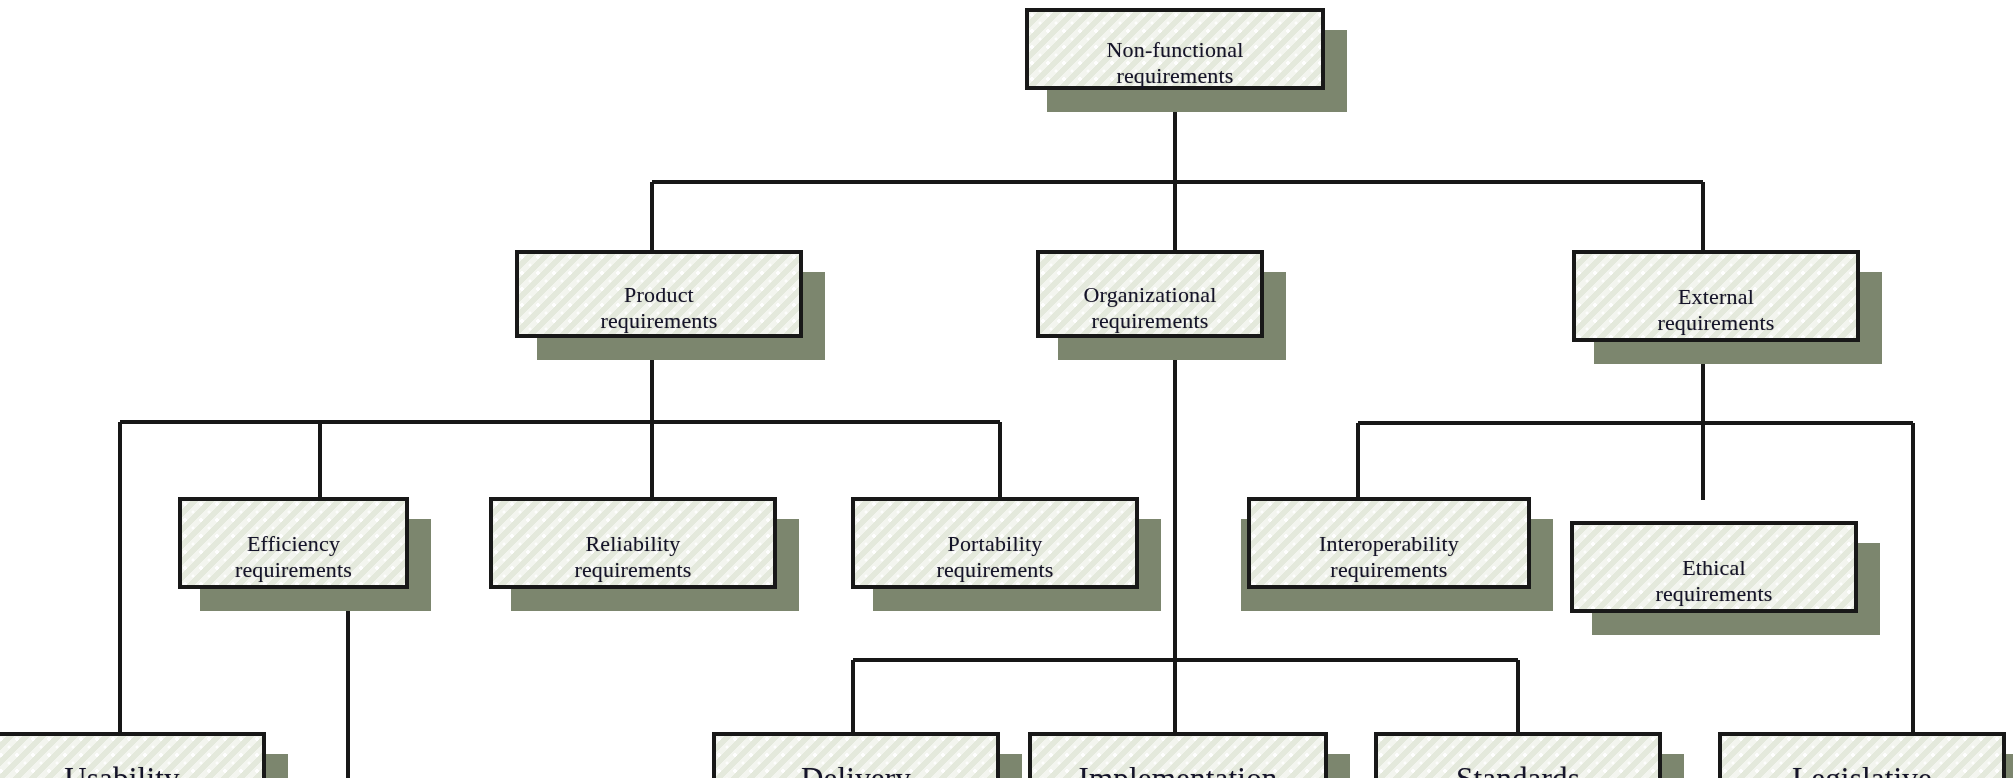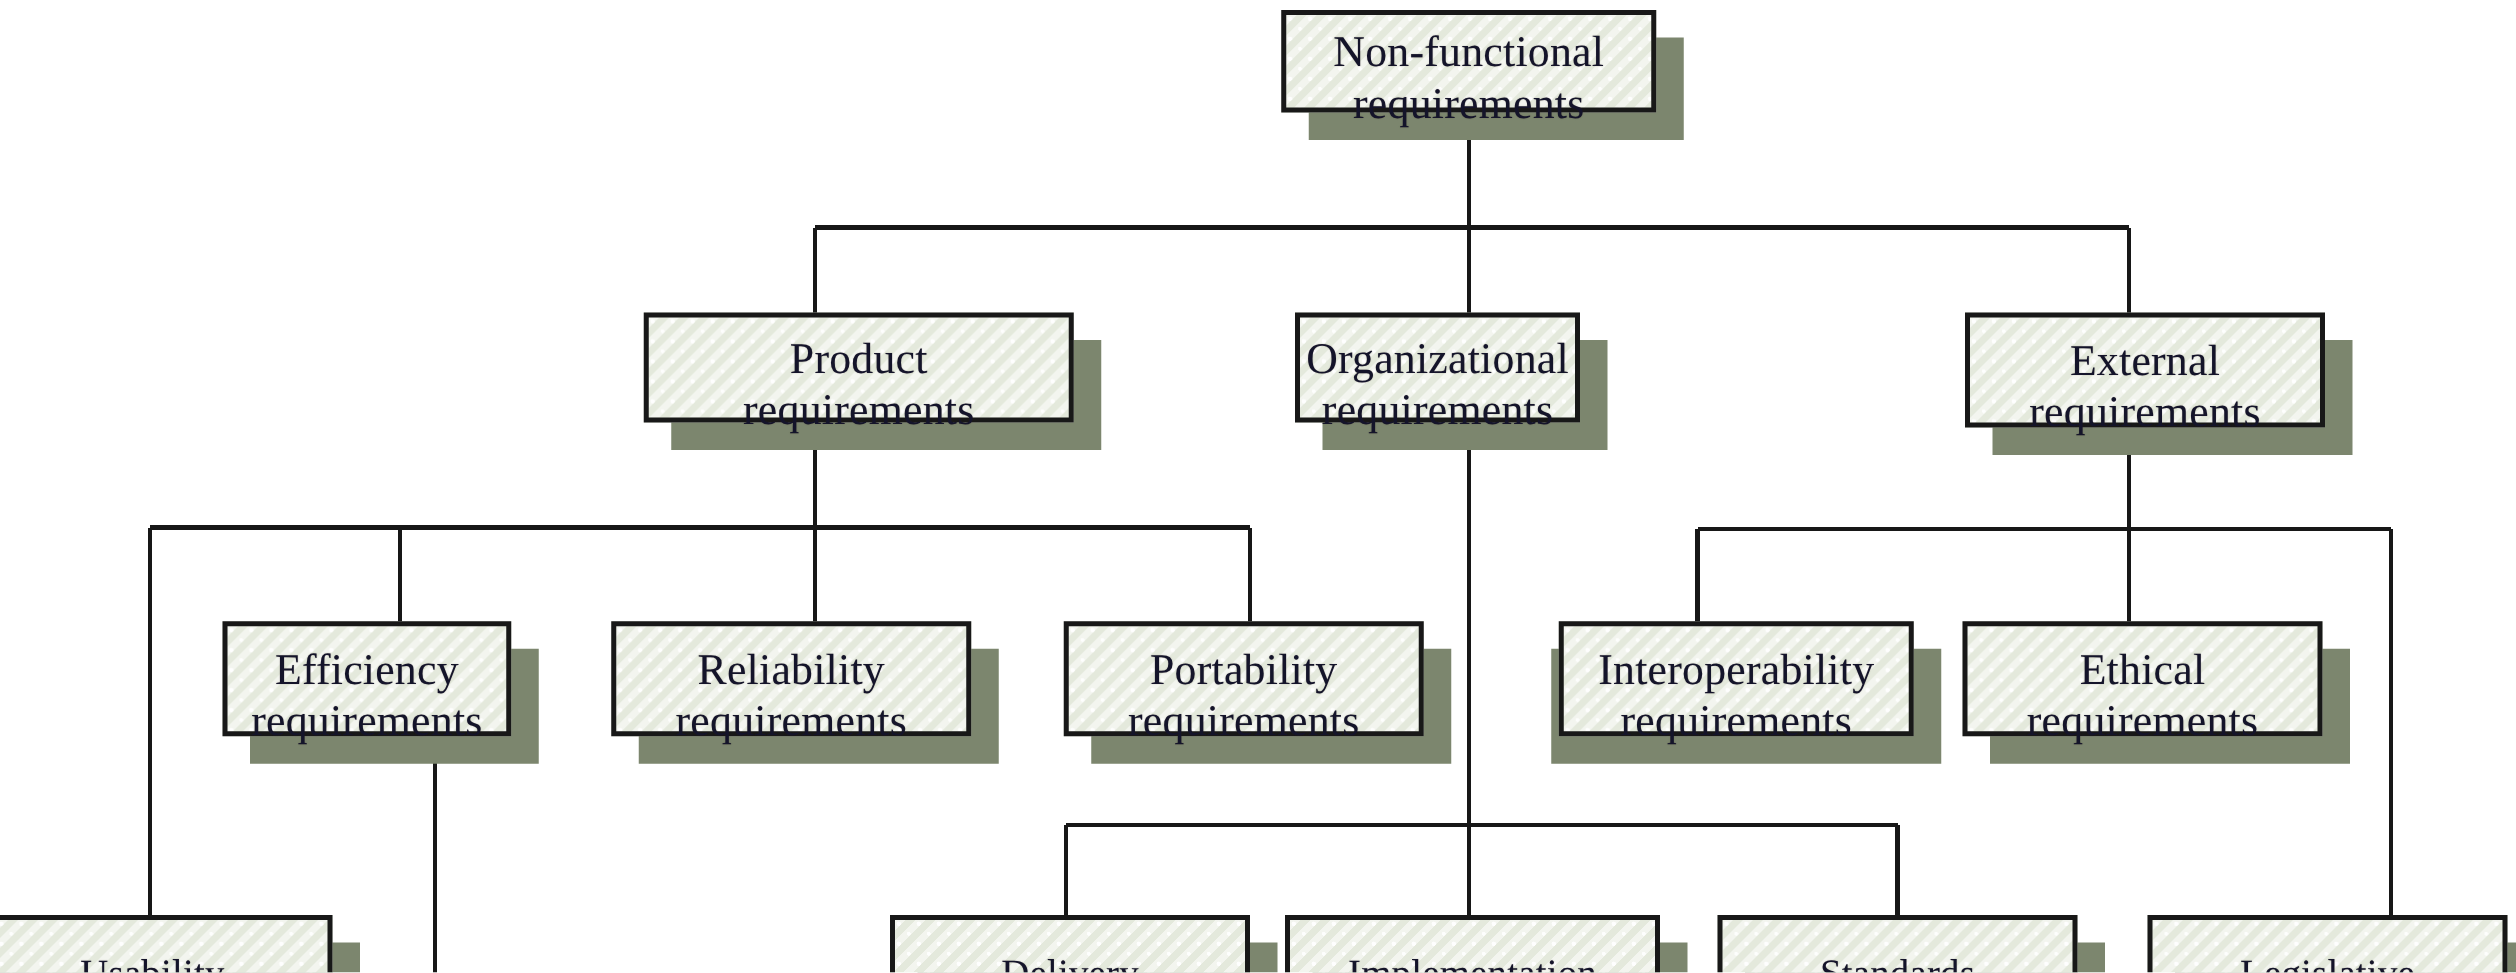--- a/index.html
+++ b/index.html
@@ -75,21 +75,21 @@
     z-index: 3;
     text-align: center;
     color: #14142a;
     font-size: 31px;
     line-height: 1.16;
     letter-spacing: 0.2px;
     padding: 0 8px;
     white-space: pre-line;
     text-shadow: 0 0 1px rgba(60,40,20,0.35);
   }
-  .node.two-line .label { font-size: 35px; margin-top: 27px; }
+  .node.two-line .label { font-size: 22px; margin-top: 27px; }
   .node.clipped .label { padding-top: 2px; }
 </style>
 </head>
 <body>
 
 <div id="diagram">
 
   <svg id="connectors" viewBox="0 0 2013 778" width="2013" height="778" xmlns="http://www.w3.org/2000/svg">
 
     <line x1="1175" y1="90" x2="1175" y2="182"></line>
@@ -123,21 +123,21 @@
   </svg>
 
   <div class="node two-line" style="left:1025px; top:8px; width:300px; height:82px;">
     <div class="shadow"></div>
     <div class="face">
       <div class="label">Non-functional
 requirements</div>
     </div>
   </div>
 
-  <div class="node two-line" style="left:515px; top:250px; width:344px; height:88px;">
+  <div class="node two-line" style="left:515px; top:250px; width:288px; height:88px;">
     <div class="shadow"></div>
     <div class="face">
       <div class="label">Product
 requirements</div>
     </div>
   </div>
 
   <div class="node two-line" style="left:1036px; top:250px; width:228px; height:88px;">
     <div class="shadow"></div>
     <div class="face">
@@ -179,21 +179,21 @@
   </div>
 
   <div class="node two-line" style="left:1219px; top:497px; width:312px; height:92px;padding-left:28px;">
     <div class="shadow"></div>
     <div class="face">
       <div class="label">Interoperability
 requirements</div>
     </div>
   </div>
 
-  <div class="node two-line" style="left:1570px; top:497px; width:288px; height:92px;">
+  <div class="node two-line" style="left:1570px; top:521px; width:288px; height:92px;">
     <div class="shadow"></div>
     <div class="face">
       <div class="label">Ethical
 requirements</div>
     </div>
   </div>
 
   <div class="node clipped" style="left:-22px; top:732px; width:288px; height:92px;">
     <div class="shadow"></div>
     <div class="face">

